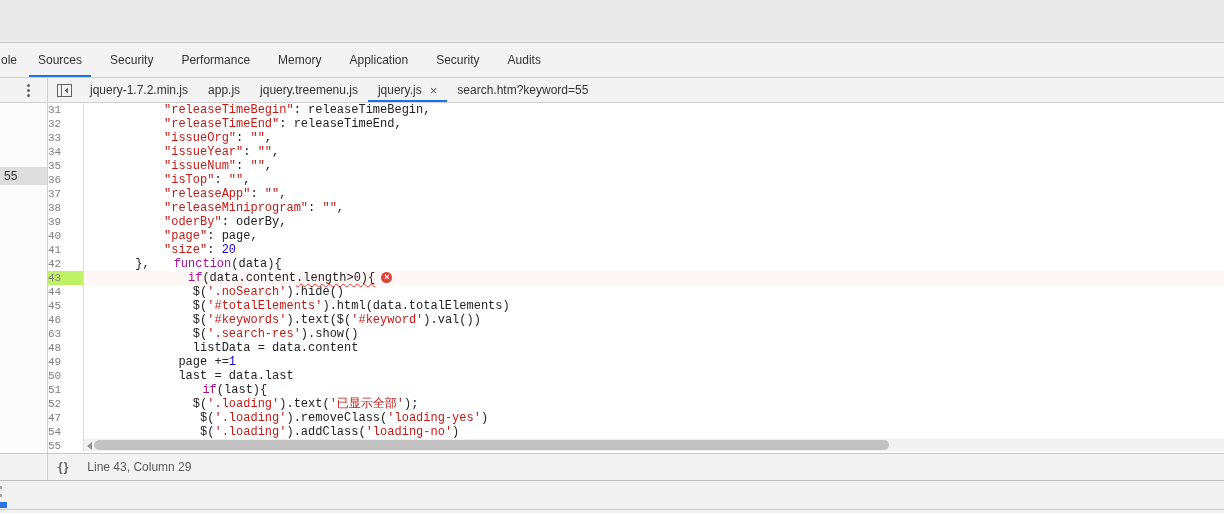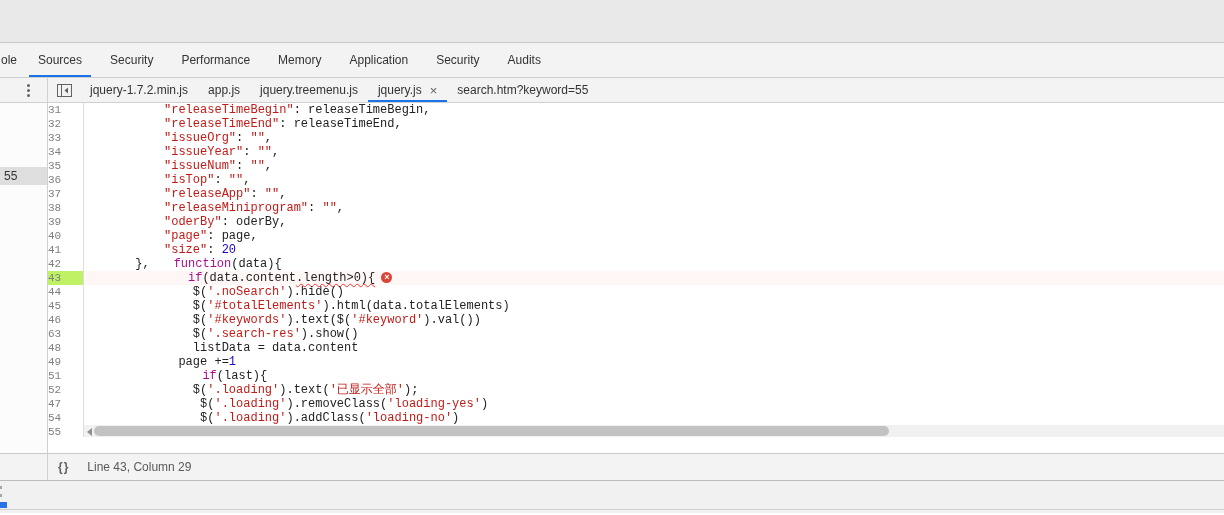--- a/index.html
+++ b/index.html
@@ -195,20 +195,24 @@
           </div>
           <div class="cl">
             <span class="gut">48</span>
             <span class="codeln">              <span>listData = data.content</span></span>
           </div>
           <div class="cl">
             <span class="gut">49</span>
             <span class="codeln">            <span>page +=</span><span class="tok-num">1</span></span>
           </div>
           <div class="cl">
+            <span class="gut">50</span>
+            <span class="codeln">            <span>last = data.last</span></span>
+          </div>
+          <div class="cl">
             <span class="gut">51</span>
             <span class="codeln">            <span class="tok-kw">if</span><span>(last){</span></span>
           </div>
           <div class="cl">
             <span class="gut">52</span>
             <span class="codeln">              <span>$(</span><span class="tok-str">'.loading'</span><span>).text(</span><span class="tok-str">'已显示全部'</span><span>);</span></span>
           </div>
           <div class="cl">
             <span class="gut">47</span>
             <span class="codeln">               <span>$(</span><span class="tok-str">'.loading'</span><span>).removeClass(</span><span class="tok-str">'loading-yes'</span><span>)</span></span>

